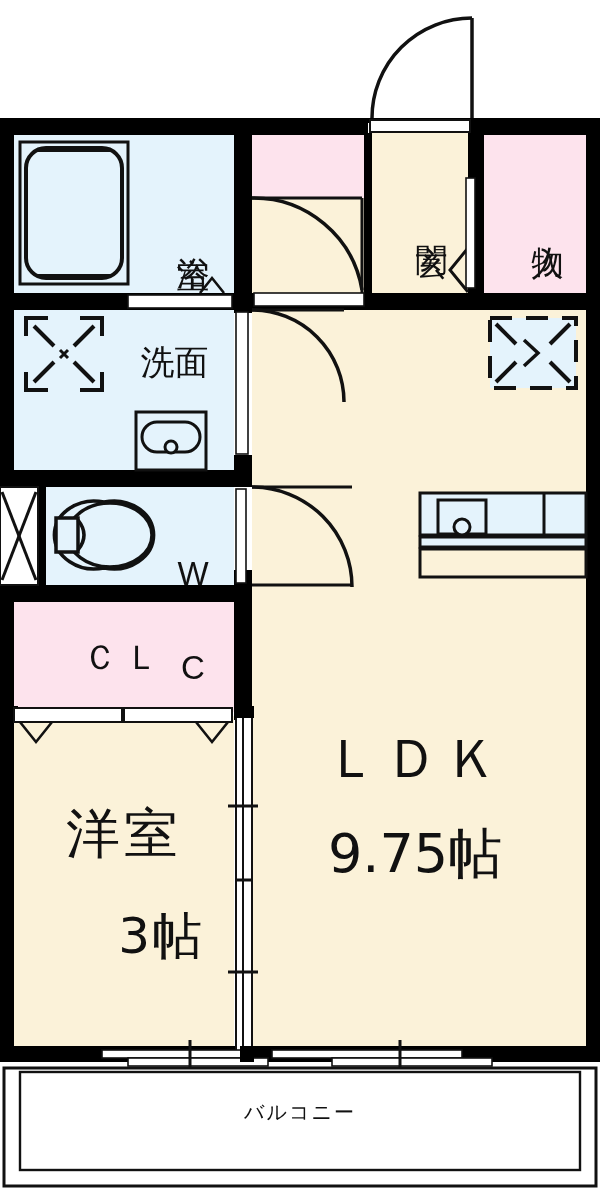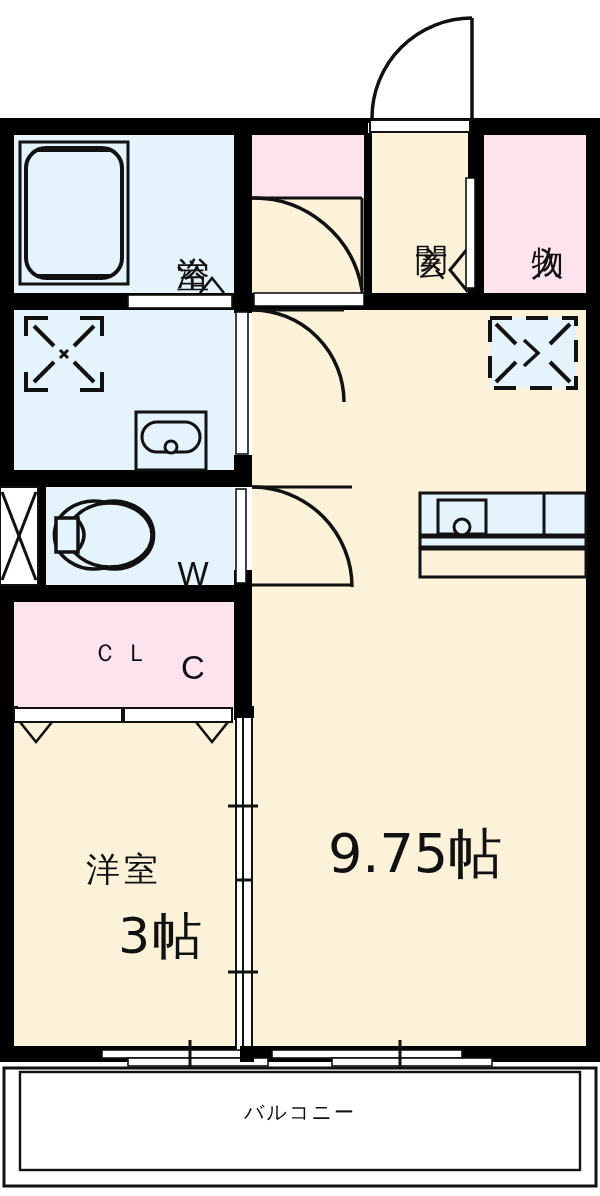--- a/index.html
+++ b/index.html
@@ -214,34 +214,36 @@
 
   <g>
     <rect x="4" y="1068" width="592" height="118" fill="#FFFFFF" stroke="#111111" stroke-width="3"></rect>
     <rect x="20" y="1072" width="560" height="98" fill="#FFFFFF" stroke="#111111" stroke-width="2.4"></rect>
   </g>
 
 </svg>
 
 <div class="lbl jp" style="left:150px;top:168px;width:60px;font-size:33px;letter-spacing:0;writing-mode:vertical-rl;text-orientation:upright;height:125px;">浴室</div>
 
+<div class="lbl jp" style="left:122px;top:345px;width:105px;font-size:34px;">洗面</div>
 
 <div class="lbl lat" style="left:165px;top:495px;width:56px;font-size:33px;line-height:0.95;">
   <span style="display:block;">W</span>
   <span style="display:block;">C</span>
 </div>
 
-<div class="lbl lat" style="left:70px;top:640px;width:110px;font-size:24px;letter-spacing:8px;">ＣＬ</div>
-
-<div class="lbl jp" style="left:44px;top:852px;width:160px;font-size:34px;letter-spacing:4px;">洋室</div>
+<div class="lbl lat" style="left:70px;top:640px;width:110px;font-size:34px;letter-spacing:8px;">ＣＬ</div>
+
+<div class="lbl jp" style="left:44px;top:806px;width:160px;font-size:54px;letter-spacing:4px;">洋室</div>
 
 <div class="lbl jp" style="left:44px;top:910px;width:160px;font-size:50px;letter-spacing:2px;text-align:right;">3帖</div>
 
 <div class="lbl jp" style="left:396px;top:170px;width:52px;font-size:32px;writing-mode:vertical-rl;text-orientation:upright;height:100px;">玄関</div>
 
 <div class="lbl jp" style="left:510px;top:168px;width:54px;font-size:32px;writing-mode:vertical-rl;text-orientation:upright;height:106px;">物入</div>
 
+<div class="lbl lat" style="left:300px;top:730px;width:230px;font-size:54px;letter-spacing:6px;">ＬＤＫ</div>
 
 <div class="lbl jp" style="left:296px;top:826px;width:238px;font-size:54px;letter-spacing:0;">9.75帖</div>
 
 <div class="lbl jp" style="left:160px;top:1102px;width:280px;font-size:20px;letter-spacing:2px;">バルコニー</div>
 
 </div>
 
 </body></html>

